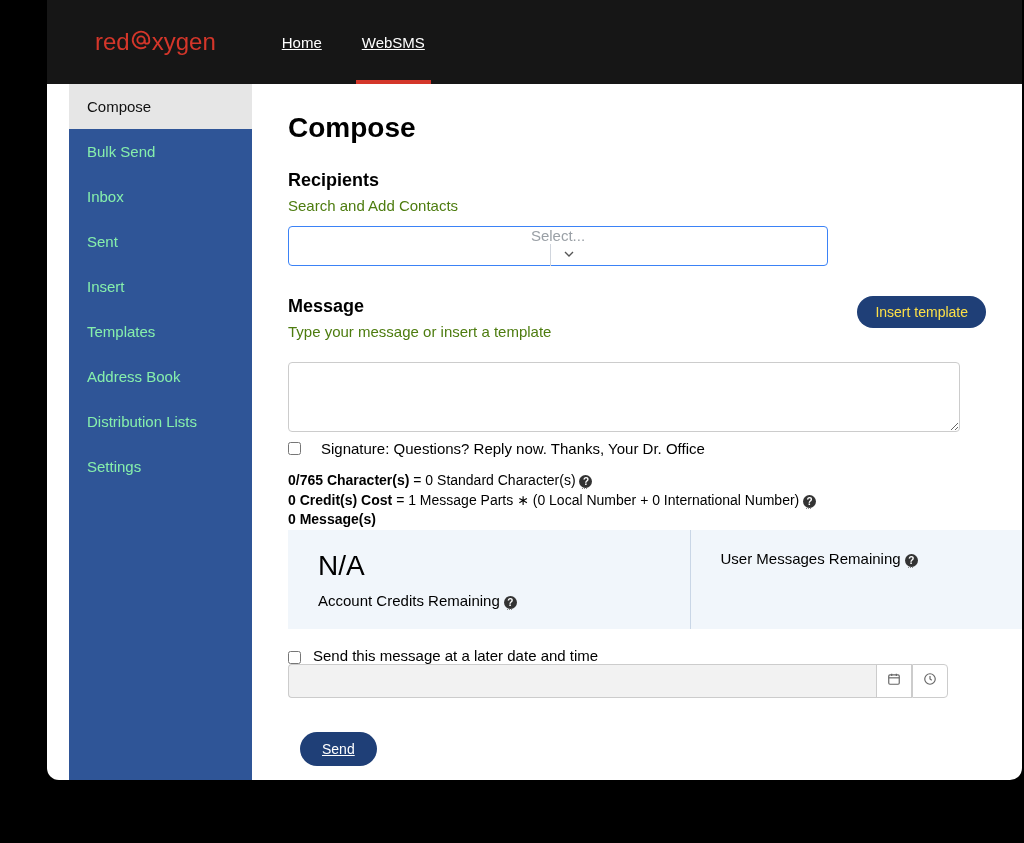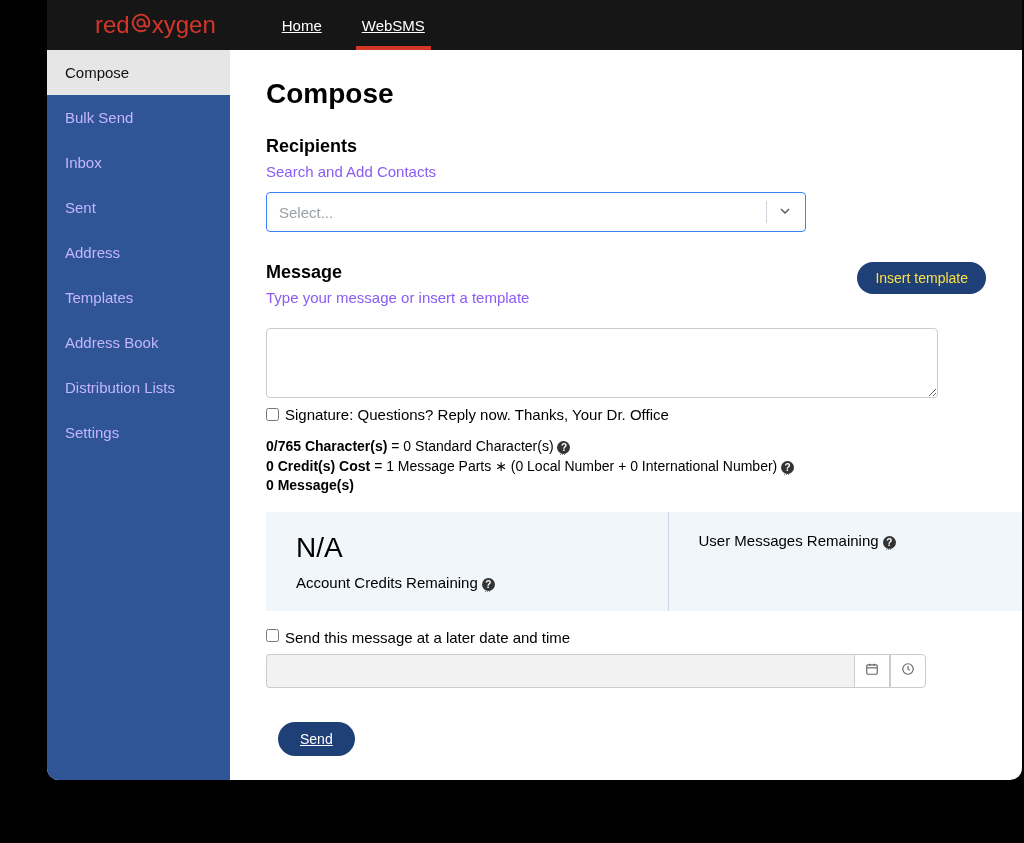--- a/index.html
+++ b/index.html
@@ -15,21 +15,21 @@
       width: 975px;
       margin-left: 47px;
       border-radius: 0 0 12px 12px;
       overflow: hidden;
       display: flex;
       flex-direction: column;
       height: 780px;
     }
     .topbar {
       background: #161616;
-      height: 50px;
+      height: 84px;
       display: flex;
       align-items: center;
       padding-left: 48px;
       gap: 60px;
     }
     .logo { display: flex; align-items: baseline; font-size: 24px; font-weight: 400; }
     .logo .red { color: #d4362a; }
     .logo .xy  { color: #d4362a; }
     .logo .at  {
       display: inline-block;
@@ -48,58 +48,59 @@
       align-items:center;
       position:relative;
     }
     .nav-tab.active::after{
       content:"";
       position:absolute;
       bottom:0; left:0; right:0;
       height:4px;
       background:#d4362a;
     }
-    .body { display:flex; flex:1; min-height:0;}
+    .body { display:flex; flex:1; min-height:0;padding-left:22px;}
     .sidebar {
       background: #2f5597;
       width: 183px;
       flex:0 0 183px;
     }
     .side-item {
-      color:#c4b5fd;
+      color:#86efac;
       font-size:15px;
       padding: 14px 18px;
       cursor:pointer;
     }
     .side-item.active {
       background:#e6e6e6;
       color:#111;
     }
     .main {
       flex:1;
       padding: 28px 36px 20px 36px;
       overflow:auto;
     }
     h1.page-title { font-size:28px; font-weight:700; margin-bottom:26px; }
     h3.sect { font-size:18px; font-weight:700; margin-bottom:6px; }
-    .hint { font-size:15px; color:#8b5cf6; margin-bottom:12px; }
+    .hint { font-size:15px; color:#4d7c0f; margin-bottom:12px; }
     .select-box {
       border:1.5px solid #3b82f6;
       border-radius:4px;
       height:40px;
       width:540px;
       display:flex;
       align-items:center;
       justify-content:space-between;
       padding:0 12px;
       color:#9aa0a6;
       font-size:15px;
       margin-bottom:30px;
       background:#fff;
       cursor:pointer;
+      flex-direction:column;
     }
     .select-box .divider{
       width:1px; height:22px; background:#d0d5dd; margin: 0 10px;
     }
     .select-right{ display:flex; align-items:center;}
     .chev-down { color:#555; }
     .msg-row{ display:flex; justify-content:space-between; align-items:flex-start; margin-bottom:10px;}
     .btn-pill {
       background:#1f3f77;
       color:#fde047;
@@ -113,22 +114,22 @@
       width:672px;
       height:70px;
       border:1px solid #ccc;
       border-radius:4px;
       padding:8px;
       font-size:14px;
       resize:vertical;
       margin-bottom:8px;
       display:block;
     }
-    .sigrow { font-size:15px; display:flex; align-items:center; gap:6px; margin-bottom:14px;}
-    .stats { font-size:14px; line-height:1.4; margin-bottom:16px;}
+    .sigrow { font-size:15px; display:flex; align-items:center; gap:20px; margin-bottom:14px;}
+    .stats { font-size:14px; line-height:1.4; }
     .stats b { font-weight:700; }
     .help-dot {
       display:inline-block;
       width:13px; height:13px;
       border-radius:50%;
       background:#333;
       color:#fff;
       font-size:10px;
       text-align:center;
       line-height:13px;
@@ -142,21 +143,21 @@
       margin-bottom:18px;
       width:804px;
     }
     .card{
       flex:1;
       padding:20px 30px;
     }
     .card + .card { border-left:1px solid #c9d6e6;}
     .card .big{ font-size:28px; font-weight:500; margin-bottom:10px;}
     .card .lbl{ font-size:15px; }
-    .schedrow{ font-size:15px; display:flex; align-items:flex-start; gap:6px; margin-bottom:8px;}
+    .schedrow{ font-size:15px; display:flex; align-items:flex-end; gap:12px; }
     .dt-group{
       display:flex;
       width:660px;
       height:34px;
     }
     .dt-input{
       flex:1;
       background:#f2f2f2;
       border:1px solid #ccc;
       border-right:none;
@@ -205,21 +206,21 @@
       <a class="nav-tab active">WebSMS</a>
     </div>
   </div>
 
   <div class="body">
     <div class="sidebar">
       <div class="side-item active">Compose</div>
       <div class="side-item">Bulk Send</div>
       <div class="side-item">Inbox</div>
       <div class="side-item">Sent</div>
-      <div class="side-item">Address</div>
+      <div class="side-item">Insert</div>
       <div class="side-item">Templates</div>
       <div class="side-item">Address Book</div>
       <div class="side-item">Distribution Lists</div>
       <div class="side-item">Settings</div>
     </div>
 
     <div class="main">
       <h1 class="page-title">Compose</h1>
 
       <h3 class="sect">Recipients</h3>

